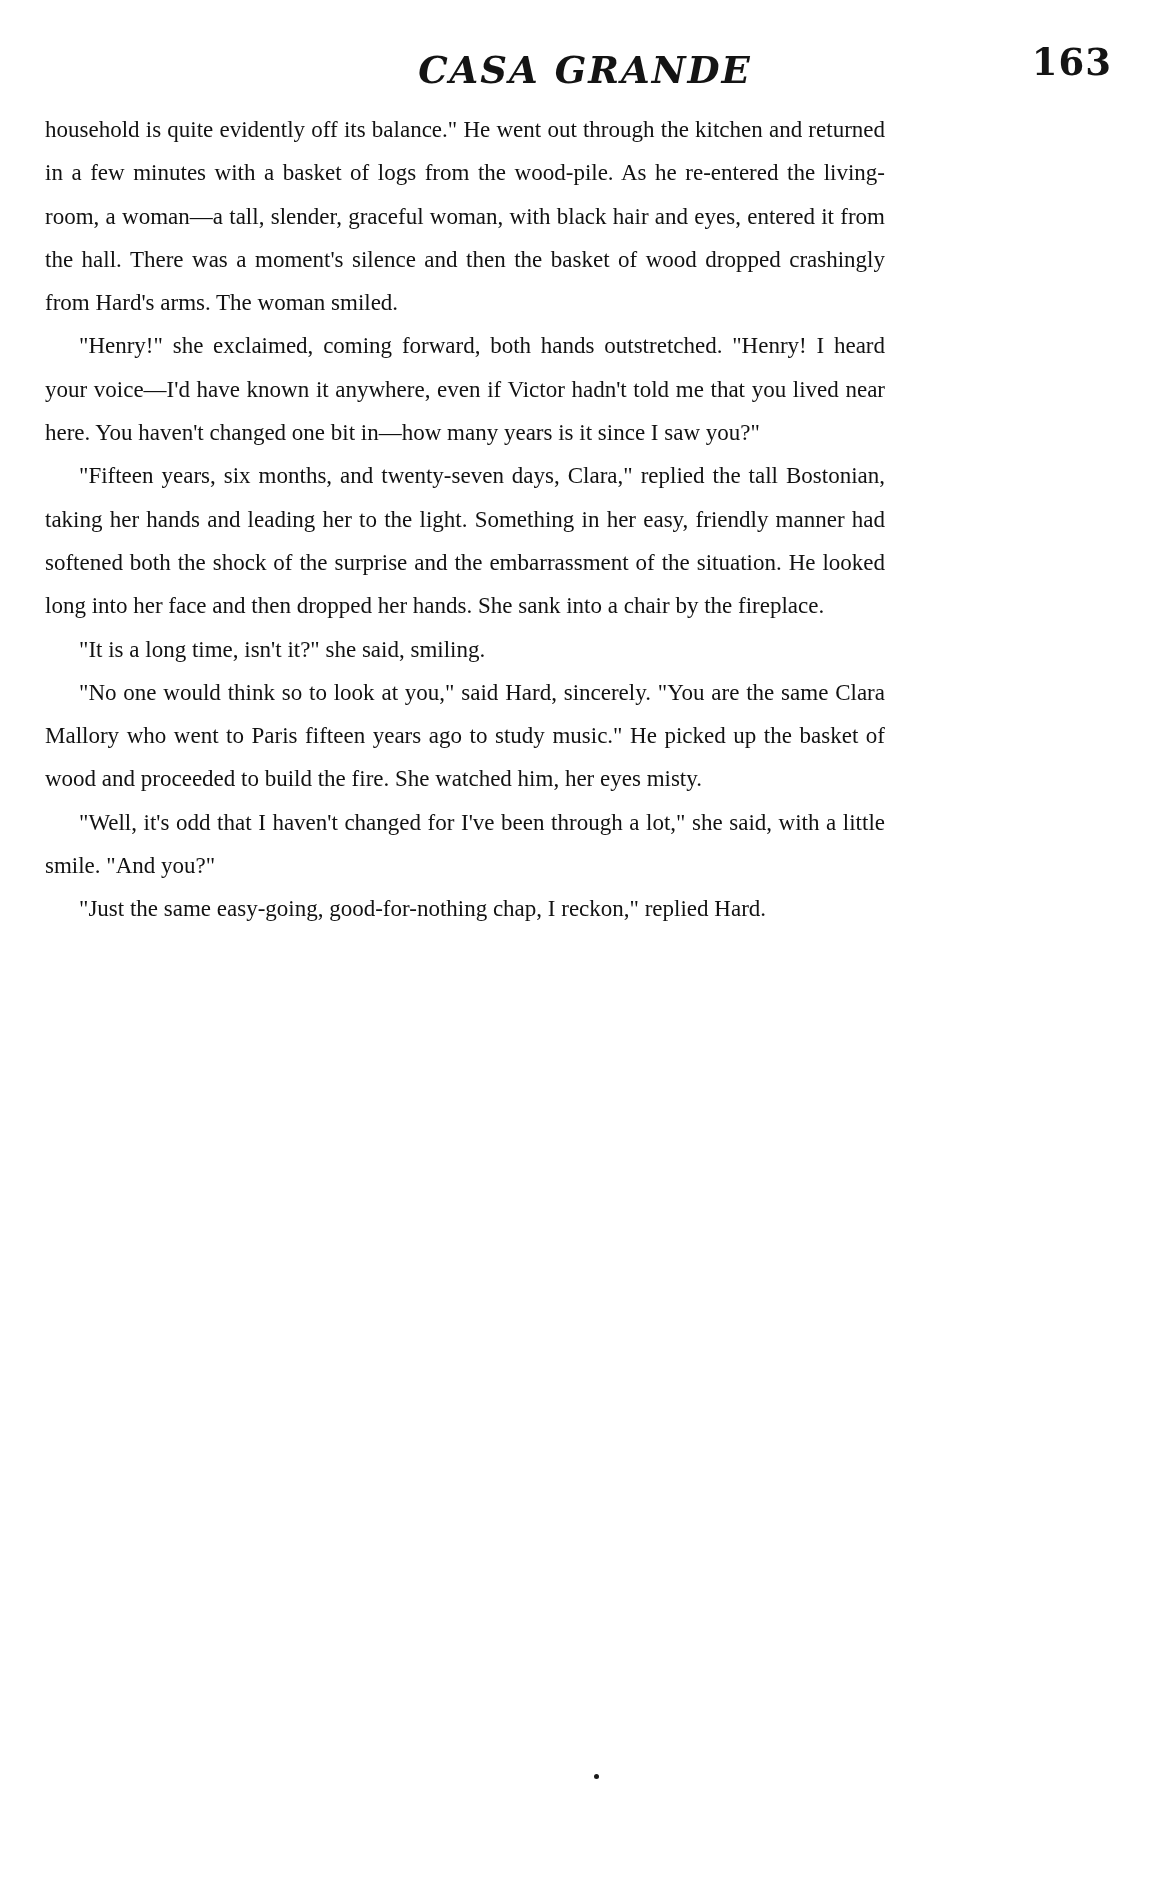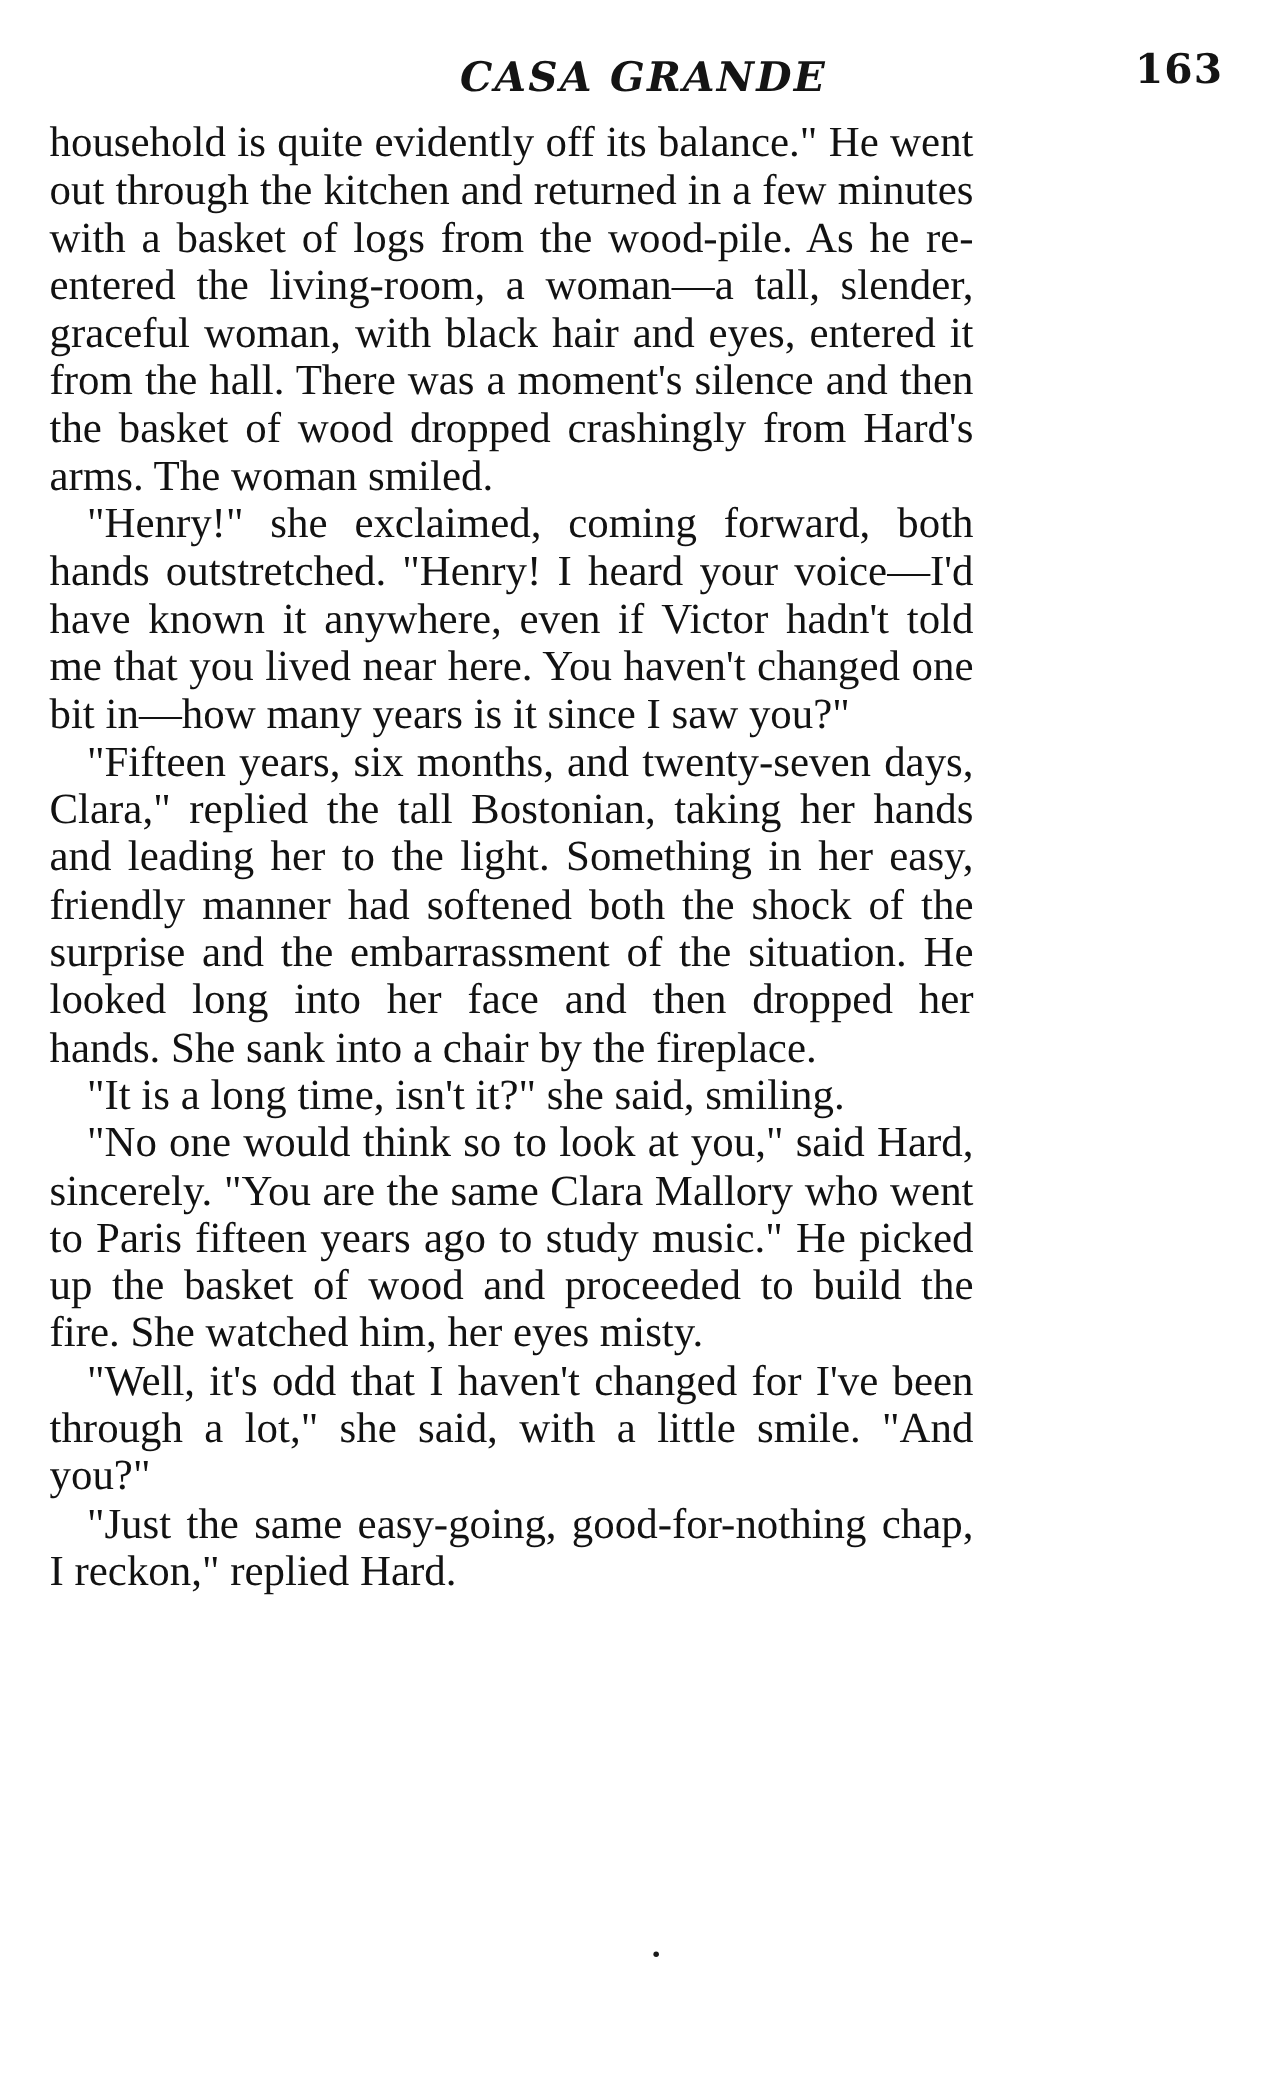--- a/index.html
+++ b/index.html
@@ -52,21 +52,21 @@
     font-size: 37px;
     color: #141414;
     letter-spacing: 1px;
     margin-left: 48px;
   }
   .body-text {
     position: absolute;
     left: 45px;
     top: 108px;
     width: 840px;
-    font-size: 39px;
+    font-size: 23px;
     line-height: 43.3px;
     text-align: justify;
     text-justify: inter-word;
     color: #121212;
     font-family: "Liberation Serif", serif;
   }
   .body-text p {
     margin: 0;
     text-indent: 0;
   }

